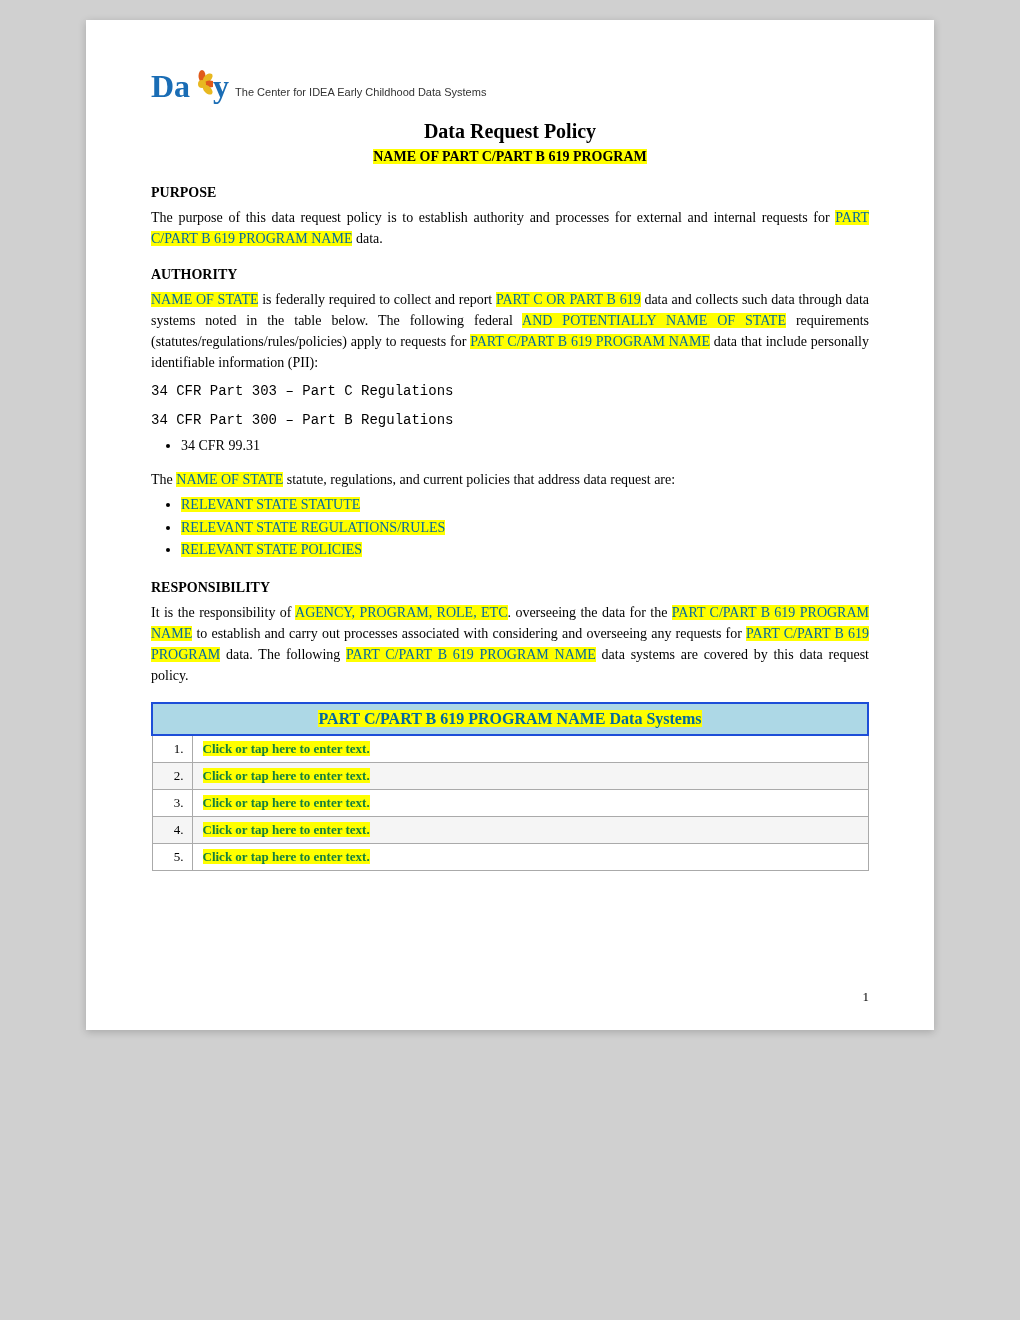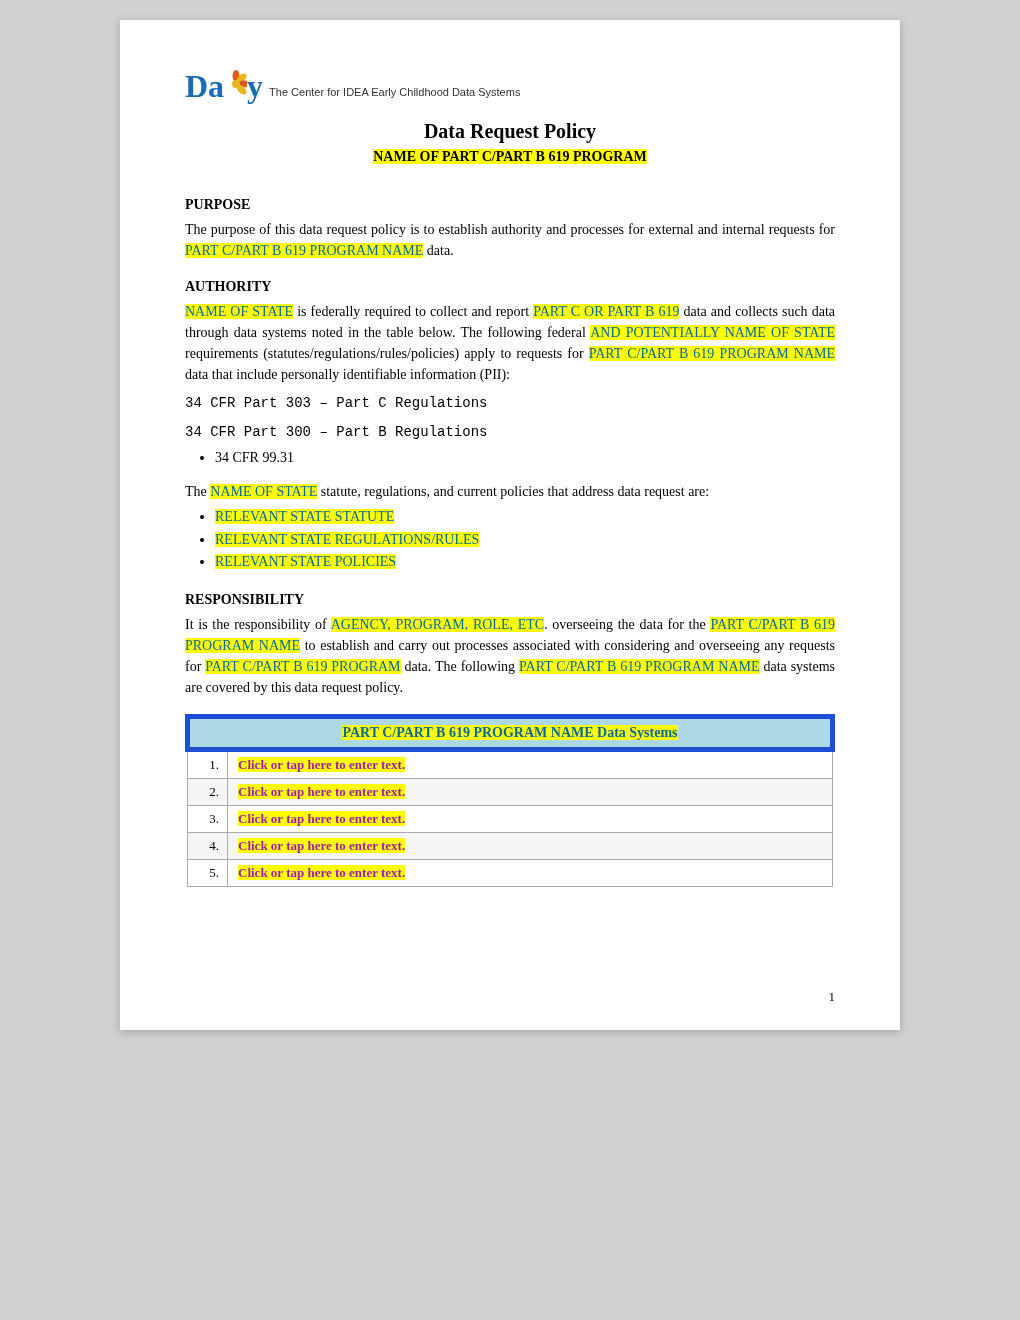--- a/index.html
+++ b/index.html
@@ -7,21 +7,21 @@
       background: #d0d0d0;
       display: flex;
       justify-content: center;
       align-items: flex-start;
       padding: 20px;
       font-family: 'Times New Roman', Times, serif;
       font-size: 14px;
     }
     .page {
       background: #ffffff;
-      width: 780px;
+      width: 848px;
       min-height: 1010px;
       padding: 50px 65px 60px 65px;
       position: relative;
       box-shadow: 0 2px 8px rgba(0,0,0,0.2);
     }
     .header {
       display: flex;
       align-items: center;
       margin-bottom: 18px;
     }
@@ -37,21 +37,21 @@
     }
     .tagline {
       font-size: 11px;
       color: #333;
       margin-left: 6px;
       margin-top: 12px;
       font-family: Arial, sans-serif;
     }
     .title-section {
       text-align: center;
-      margin-bottom: 32px;
+      margin-bottom: 20px;
     }
     .main-title {
       font-size: 20px;
       font-weight: bold;
       margin-bottom: 6px;
     }
     .subtitle-highlight {
       font-size: 14px;
       font-weight: bold;
       color: #000;
@@ -100,40 +100,40 @@
       width: 100%;
     }
     .data-table {
       width: 100%;
       border-collapse: collapse;
       border: 1px solid #aaa;
     }
     .data-table th {
       background-color: #add8e6;
       font-weight: bold;
-      font-size: 14px;
+      font-size: 16px;
       padding: 6px 10px;
-      border: 5px solid #1d4ed8;
+      border: 2px solid #1d4ed8;
     }
     .data-table th mark {
       background-color: #ffff00;
     }
     .data-table td {
       padding: 5px 10px;
       border: 1px solid #aaa;
       font-size: 13px;
     }
     .data-table tr:nth-child(odd) td {
       background-color: #ffffff;
     }
     .data-table tr:nth-child(even) td {
       background-color: #f5f5f5;
     }
     .table-cell-highlight {
-      color: #a21caf;
+      color: #15803d;
       font-weight: bold;
       background-color: #ffff00;
     }
     .page-number {
       position: absolute;
       bottom: 25px;
       right: 65px;
       font-size: 13px;
     }
     .state-bullet mark {

